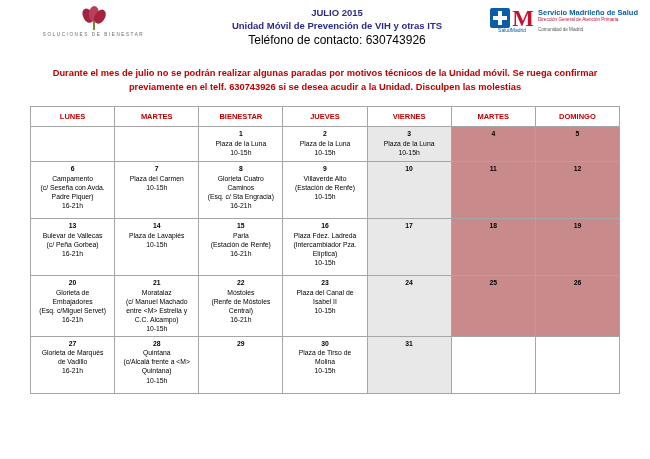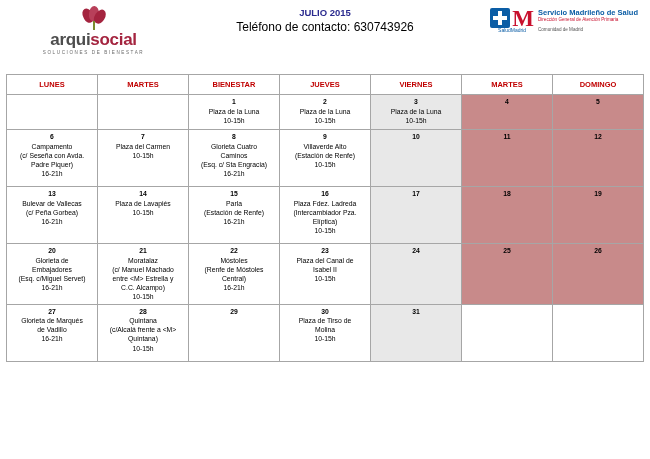--- a/index.html
+++ b/index.html
@@ -69,21 +69,21 @@
   .logo-left .tag {
     font-size: 4.6px;
     color: #6b6b6b;
     letter-spacing: 1.6px;
     margin-top: 2px;
     white-space: nowrap;
   }
 
   .title-block {
     position: absolute;
-    left: 160px;
+    left: 172px;
     top: 6px;
     width: 330px;
     text-align: center;
   }
   .title-block .l1 {
     font-size: 9.5px;
     font-weight: bold;
     color: #2b2b8f;
     line-height: 13px;
   }
@@ -165,21 +165,21 @@
     text-align: center;
     color: #c00000;
     font-weight: bold;
     font-size: 9.3px;
     line-height: 14px;
   }
 
   
   .cal-wrap {
     margin: 12px auto 0 auto;
-    width: 638px;
+    width: 590px;
   }
   table.cal {
     border-collapse: collapse;
     width: 100%;
     table-layout: fixed;
   }
   table.cal th, table.cal td {
     border: 1px solid #a6a6a6;
     vertical-align: top;
     padding: 2px 1px;
@@ -221,47 +221,49 @@
 
   <div class="header">
 
     <div class="logo-left">
       <span class="flower">
         <span class="p p1"></span>
           <span class="p p2"></span>
           <span class="p p3"></span>
         <span class="stem"></span>
       </span>
-      <div class="word">
-        <span class="a">arqui</span><span class="b">social</span>
-      </div>
       <div class="tag">SOLUCIONES DE BIENESTAR</div>
     </div>
 
     <div class="title-block">
       <div class="l1">JULIO 2015</div>
+      <div class="l2">Unidad Móvil de Prevención de VIH y otras ITS</div>
       <div class="l3">Teléfono de contacto: 630743926</div>
     </div>
 
     <div class="logo-right">
       <div>
         <div class="marks">
           <span class="cross"></span>
           <span class="mbig">M</span>
         </div>
         <div class="saludmadrid">SaludMadrid</div>
       </div>
       <div class="txt">
         <div class="t1">Servicio Madrileño de Salud</div>
         <div class="t2">Dirección General de Atención Primaria</div>
         <div class="t3">Comunidad de Madrid</div>
       </div>
     </div>
   </div>
 
+  <div class="warning">
+    <div>Durante el mes de julio no se podrán realizar algunas paradas por motivos técnicos de la Unidad móvil. Se ruega confirmar</div>
+    <div>previamente en el telf. 630743926 si se desea acudir a la Unidad. Disculpen las molestias</div>
+  </div>
 
   <div class="cal-wrap">
     <table class="cal">
       <thead>
         <tr>
           <th>LUNES</th>
           <th>MARTES</th>
           <th>BIENESTAR</th>
           <th>JUEVES</th>
           <th>VIERNES</th>

